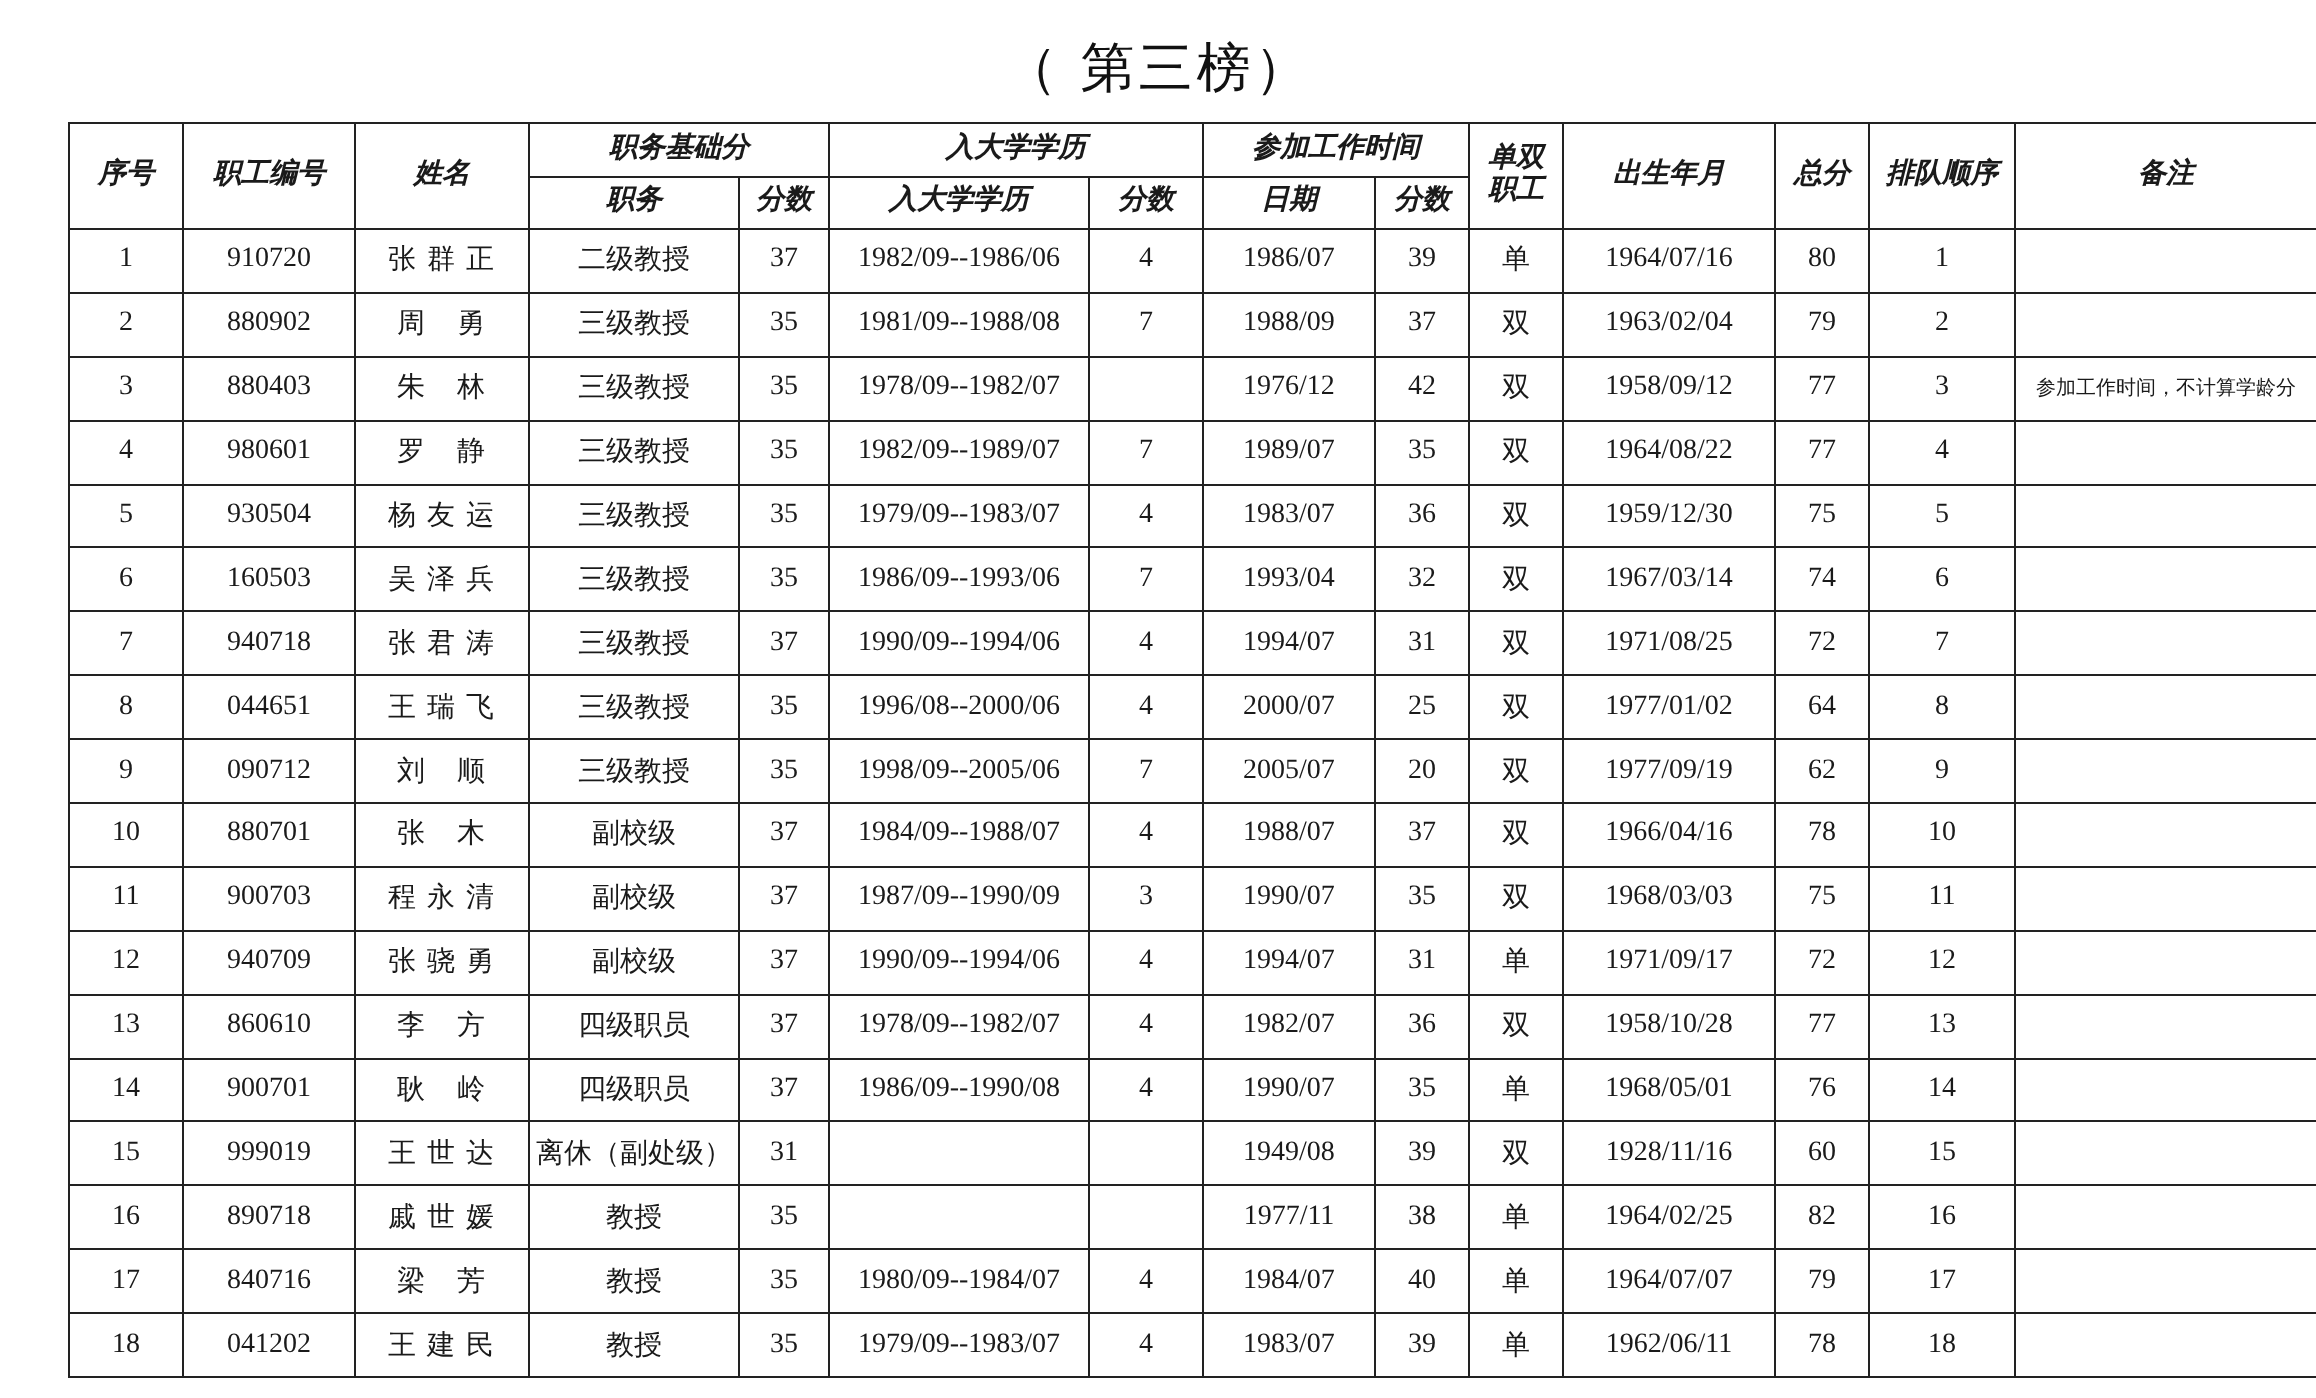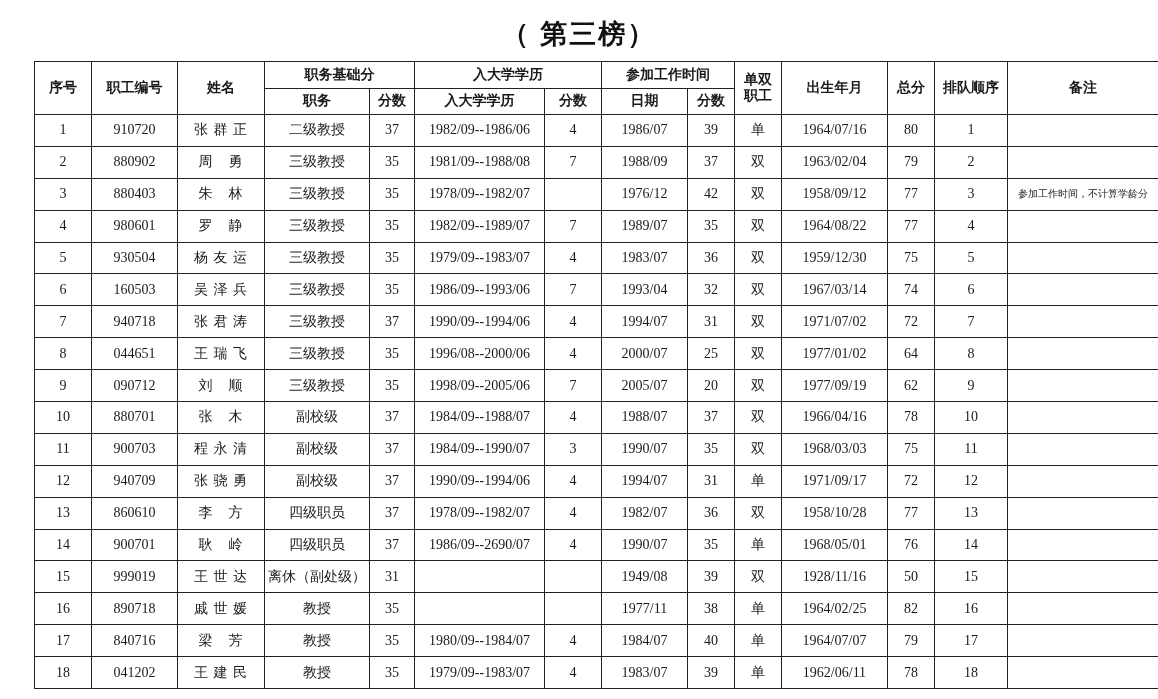--- a/index.html
+++ b/index.html
@@ -9,21 +9,21 @@
     overflow: hidden;
     font-family: "Liberation Serif", "DejaVu Serif", serif;
     color: #1a1a1a;
   }
   .page { position: relative; width: 1158px; height: 699px; }
   .title {
     position: absolute;
     top: 16px; left: 0; right: 0;
     text-align: center;
     font-family: "Liberation Sans", "DejaVu Sans", sans-serif;
-    font-weight: bold;
+    font-weight: normal;
     font-size: 27px;
     letter-spacing: 2px;
     color: #111111;
   }
   table.roster {
     position: absolute;
     left: 34px; top: 61px;
     width: 1124px;
     border-collapse: collapse;
     table-layout: fixed;
@@ -32,20 +32,21 @@
     border: 1px solid #222222;
     text-align: center;
     vertical-align: middle;
     overflow: hidden;
     padding: 0 2px;
   }
   table.roster th {
     font-weight: bold;
     font-size: 14px;
     line-height: 1.15;
+    font-style: italic;
   }
   tr.hrow1 { height: 27px; }
   tr.hrow2 { height: 26px; }
   tbody tr { height: 31.9px; }
   td {
     font-size: 14px;
   }
   th.two-line { white-space: pre-line; margin-left: 29px; }
   td.cell-remark {
     font-size: 10px;
@@ -201,21 +202,21 @@
       <td class="cell-seq">7</td>
       <td class="cell-emp-no">940718</td>
       <td class="cell-name">张 君 涛</td>
       <td class="cell-position">三级教授</td>
       <td class="cell-pos-score">37</td>
       <td class="cell-edu">1990/09--1994/06</td>
       <td class="cell-edu-score">4</td>
       <td class="cell-work-date">1994/07</td>
       <td class="cell-work-score">31</td>
       <td class="cell-marital">双</td>
-      <td class="cell-birth">1971/07/02</td>
+      <td class="cell-birth">1971/08/25</td>
       <td class="cell-total">72</td>
       <td class="cell-order">7</td>
       <td class="cell-remark"></td>
     </tr>
         <tr>
       <td class="cell-seq">8</td>
       <td class="cell-emp-no">044651</td>
       <td class="cell-name">王 瑞 飞</td>
       <td class="cell-position">三级教授</td>
       <td class="cell-pos-score">35</td>
@@ -260,21 +261,21 @@
       <td class="cell-total">78</td>
       <td class="cell-order">10</td>
       <td class="cell-remark"></td>
     </tr>
         <tr>
       <td class="cell-seq">11</td>
       <td class="cell-emp-no">900703</td>
       <td class="cell-name">程 永 清</td>
       <td class="cell-position">副校级</td>
       <td class="cell-pos-score">37</td>
-      <td class="cell-edu">1984/09--1990/07</td>
+      <td class="cell-edu">1987/09--1990/09</td>
       <td class="cell-edu-score">3</td>
       <td class="cell-work-date">1990/07</td>
       <td class="cell-work-score">35</td>
       <td class="cell-marital">双</td>
       <td class="cell-birth">1968/03/03</td>
       <td class="cell-total">75</td>
       <td class="cell-order">11</td>
       <td class="cell-remark"></td>
     </tr>
         <tr>
@@ -308,21 +309,21 @@
       <td class="cell-total">77</td>
       <td class="cell-order">13</td>
       <td class="cell-remark"></td>
     </tr>
         <tr>
       <td class="cell-seq">14</td>
       <td class="cell-emp-no">900701</td>
       <td class="cell-name">耿　岭</td>
       <td class="cell-position">四级职员</td>
       <td class="cell-pos-score">37</td>
-      <td class="cell-edu">1986/09--2690/07</td>
+      <td class="cell-edu">1986/09--1990/08</td>
       <td class="cell-edu-score">4</td>
       <td class="cell-work-date">1990/07</td>
       <td class="cell-work-score">35</td>
       <td class="cell-marital">单</td>
       <td class="cell-birth">1968/05/01</td>
       <td class="cell-total">76</td>
       <td class="cell-order">14</td>
       <td class="cell-remark"></td>
     </tr>
         <tr>
@@ -330,21 +331,21 @@
       <td class="cell-emp-no">999019</td>
       <td class="cell-name">王 世 达</td>
       <td class="cell-position">离休（副处级）</td>
       <td class="cell-pos-score">31</td>
       <td class="cell-edu"></td>
       <td class="cell-edu-score"></td>
       <td class="cell-work-date">1949/08</td>
       <td class="cell-work-score">39</td>
       <td class="cell-marital">双</td>
       <td class="cell-birth">1928/11/16</td>
-      <td class="cell-total">50</td>
+      <td class="cell-total">60</td>
       <td class="cell-order">15</td>
       <td class="cell-remark"></td>
     </tr>
         <tr>
       <td class="cell-seq">16</td>
       <td class="cell-emp-no">890718</td>
       <td class="cell-name">戚 世 媛</td>
       <td class="cell-position">教授</td>
       <td class="cell-pos-score">35</td>
       <td class="cell-edu"></td>

